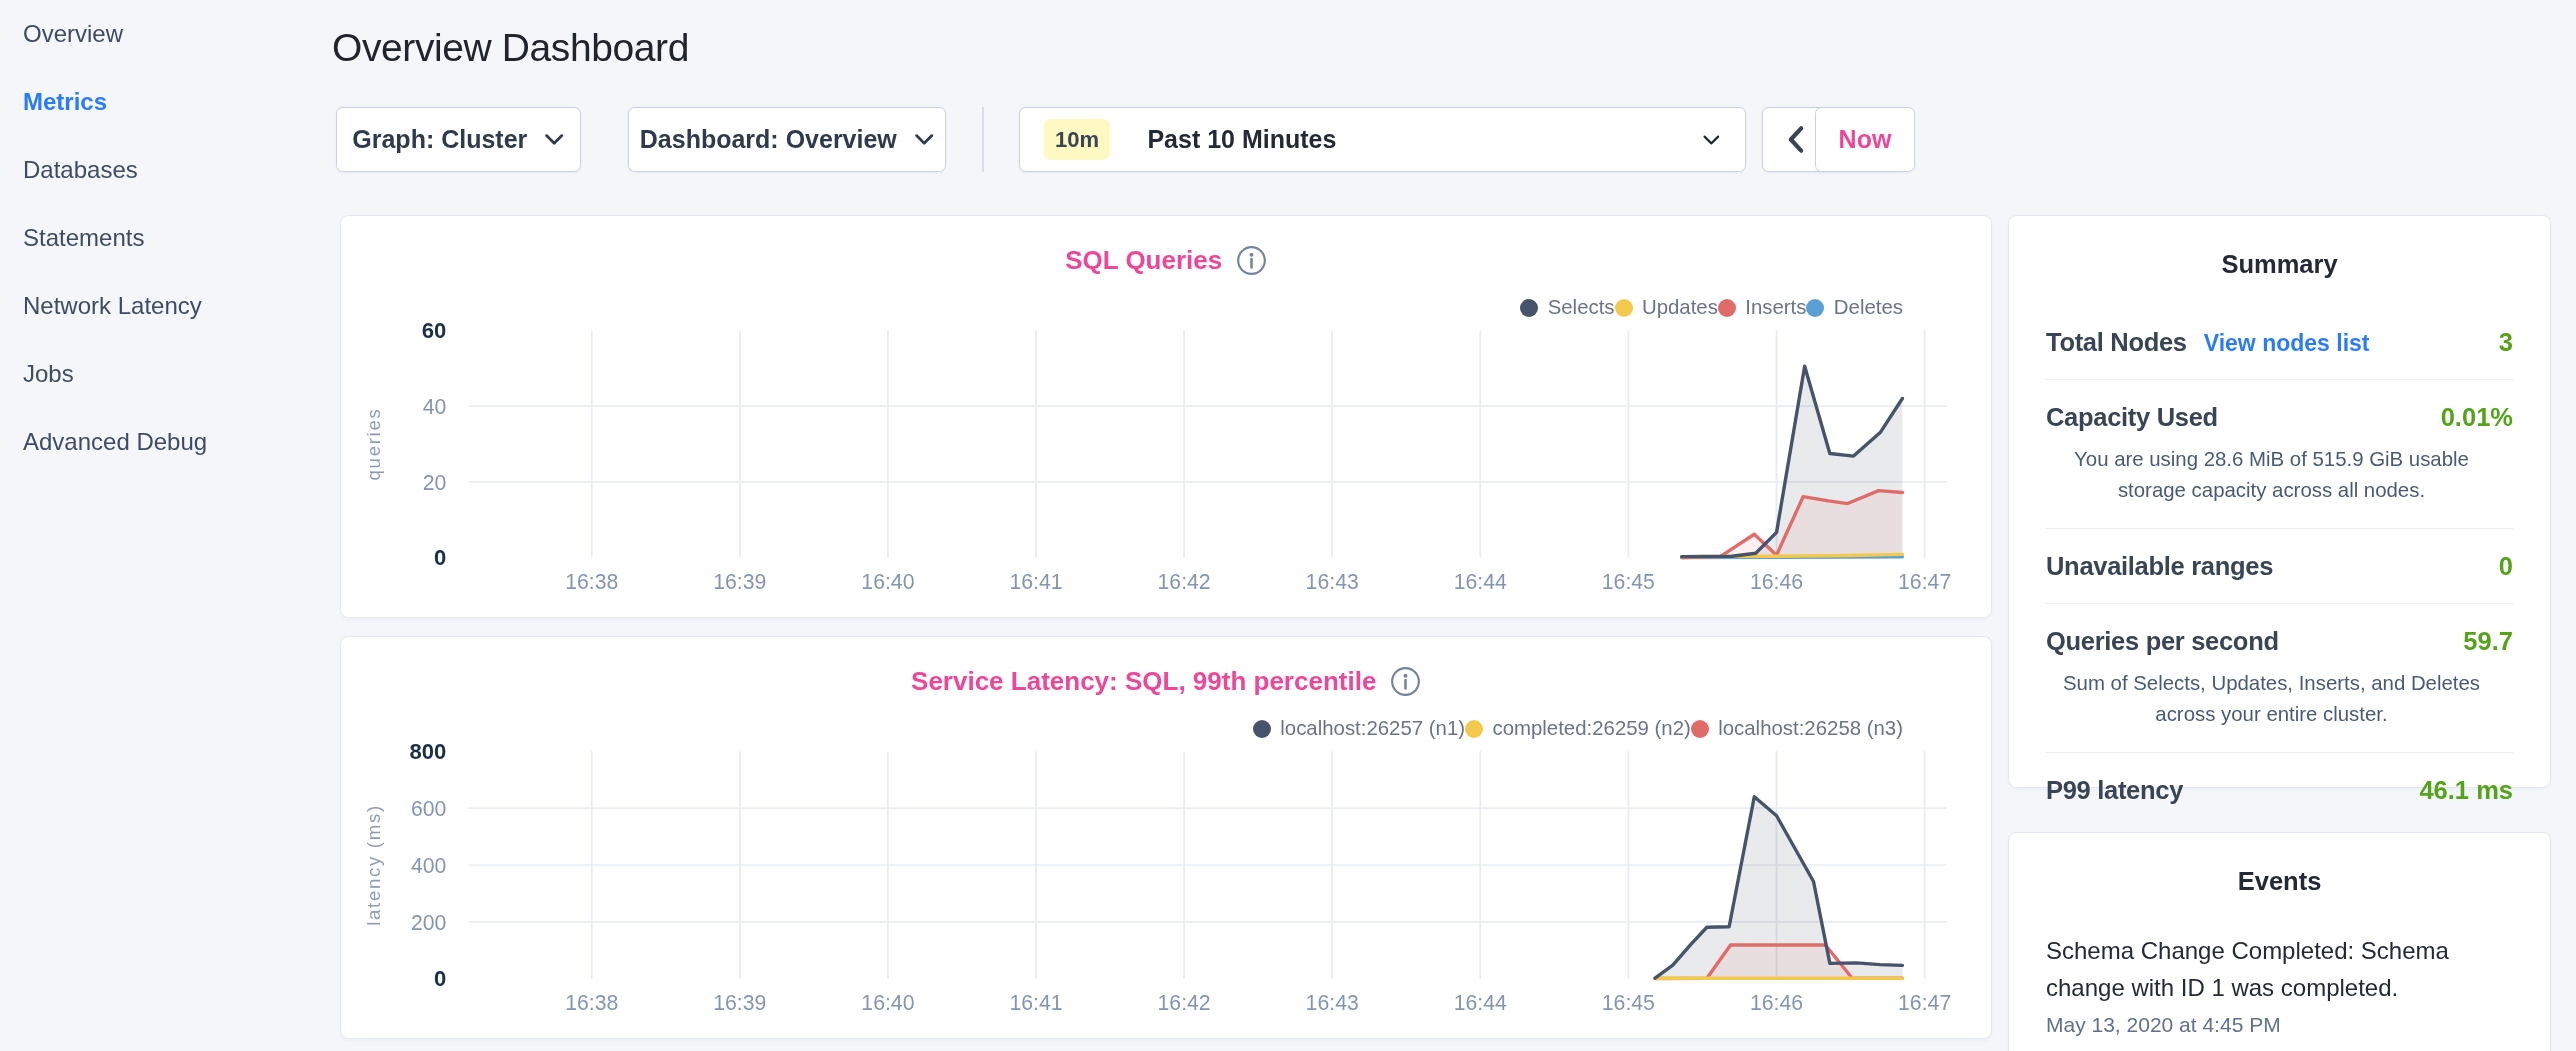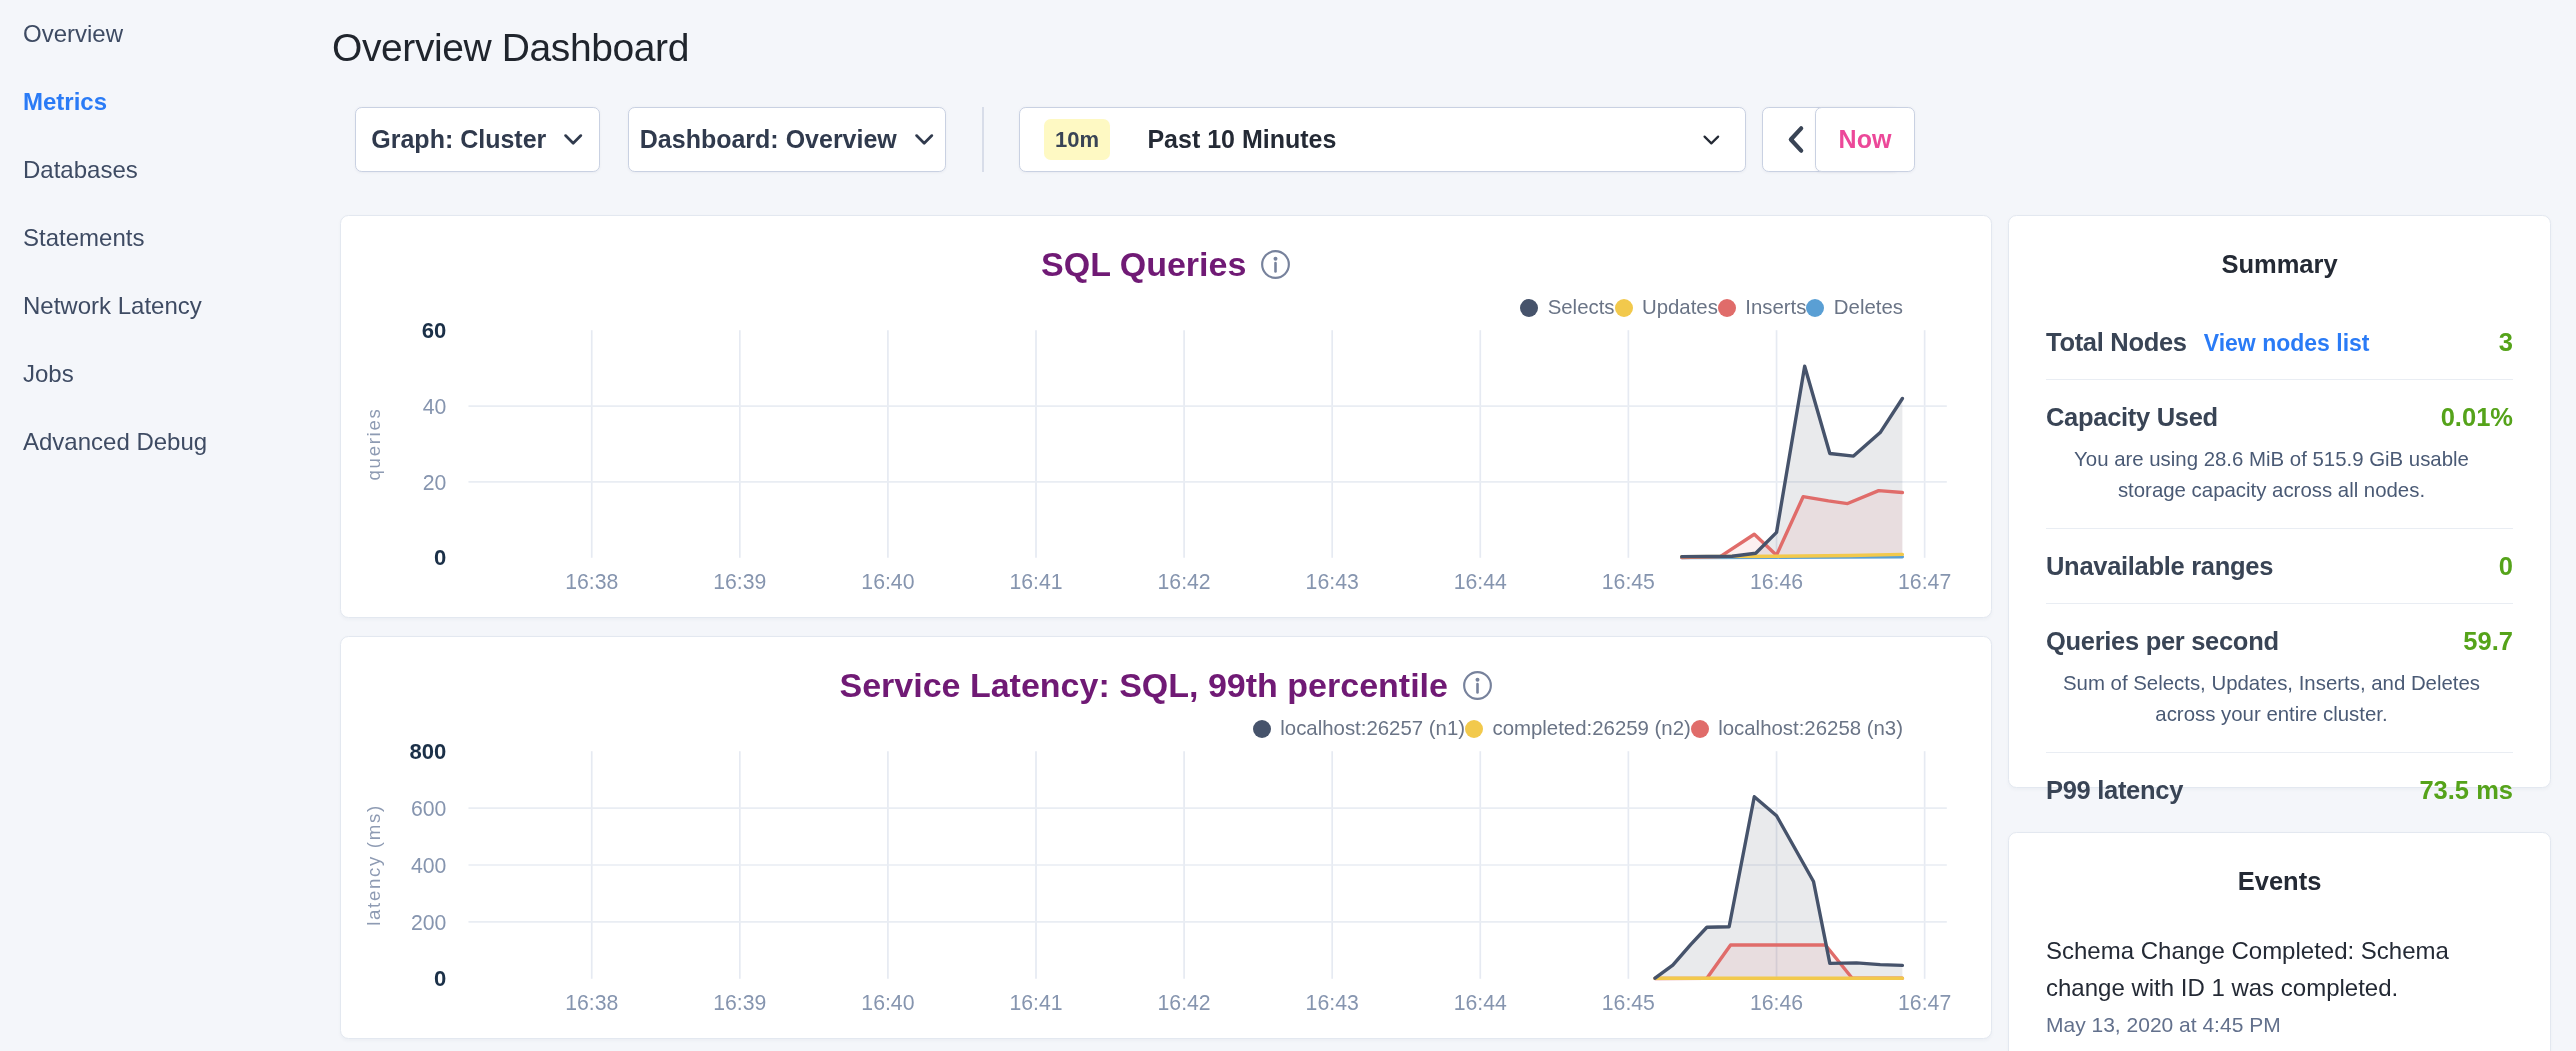--- a/index.html
+++ b/index.html
@@ -26,21 +26,21 @@
   }
 
   
   .ctrl {
     position:absolute; top:107px; height:65px; background:#fff;
     border:1.7px solid #c9d1e2; border-radius:6.8px;
     display:flex; align-items:center; justify-content:center; gap:17px;
     font-size:25px; font-weight:700; color:#303a4d; cursor:pointer;
     box-shadow:0 0.9px 2.6px rgba(60,70,95,0.06);
   }
-  .dd-graph { left:355px; width:245px; }
+  .dd-graph { left:336px; width:245px; }
   .dd-dashboard { left:628px; width:318px; }
   .ctrl-divider { position:absolute; left:982px; top:107px; width:1.7px; height:65px; background:#d8dde9; }
   .time-box { left:1019px; width:727px; justify-content:flex-start; padding:0 24px; color:#242a35; }
   .time-badge {
     background:#fef9c3; border-radius:6.8px; padding:7.7px 11px;
     font-size:22px; font-weight:700; color:#394455; flex:0 0 auto;
   }
   .time-label { flex:1; text-align:left; margin-left:20.4px; }
   .pager { left:1762px; width:137px; gap:0; padding:0; overflow:hidden; }
   .pager-half { width:50%; height:100%; display:flex; align-items:center; justify-content:center; background:none; border:none; cursor:pointer; }
@@ -58,21 +58,21 @@
   .chart-panel.sql { left:340px; top:215px; width:1652px; height:403px; }
   .chart-panel.latency { left:340px; top:636px; width:1652px; height:403px; }
   .summary-panel { left:2008px; top:215px; width:543px; height:573px; padding:29px 37px 0 37px; }
   .events-panel { left:2008px; top:832px; width:543px; height:289px; padding:29px 37px 0 37px; }
 
   
   .chart-head {
     position:absolute; top:29px; left:0; width:100%;
     display:flex; align-items:center; justify-content:center; gap:13.6px;
   }
-  .chart-title { font-size:34px; font-weight:700; color:#701a75; }
+  .chart-title { font-size:26px; font-weight:700; color:#ec4899; }
   .info-icon { display:inline-flex; cursor:pointer; }
   .legend {
     position:absolute; top:80px; right:88px;
     display:flex; align-items:center; 
   }
   .legend-item { display:flex; align-items:center; gap:9.4px; font-size:20.4px; color:#6a7486; cursor:pointer; }
   .legend-dot { width:18px; height:18px; border-radius:50%; flex:0 0 auto; }
   .chart-svg { position:absolute; left:0; top:0; width:100%; height:100%; }
   .chart-svg text { font-family:"Liberation Sans", sans-serif; }
   .grid-v { stroke:#e6eaf2; stroke-width:2; }
@@ -312,21 +312,21 @@
       <div class="sum-row">
         <div class="sum-head">
           <span class="sum-label">Queries per second</span>
           <span class="sum-value">59.7</span>
         </div>
         <div class="sum-desc">Sum of Selects, Updates, Inserts, and Deletes across your entire cluster.</div>
       </div>
       <div class="sum-row last">
         <div class="sum-head">
           <span class="sum-label">P99 latency</span>
-          <span class="sum-value">73.5 ms</span>
+          <span class="sum-value">46.1 ms</span>
         </div>
       </div>
     </div>
 </aside>
 
 <aside class="panel events-panel">
   <div class="side-title">Events</div>
   <div class="events-list">
       <div class="event-item">
         <div class="event-msg">Schema Change Completed: Schema change with ID 1 was completed.</div>

